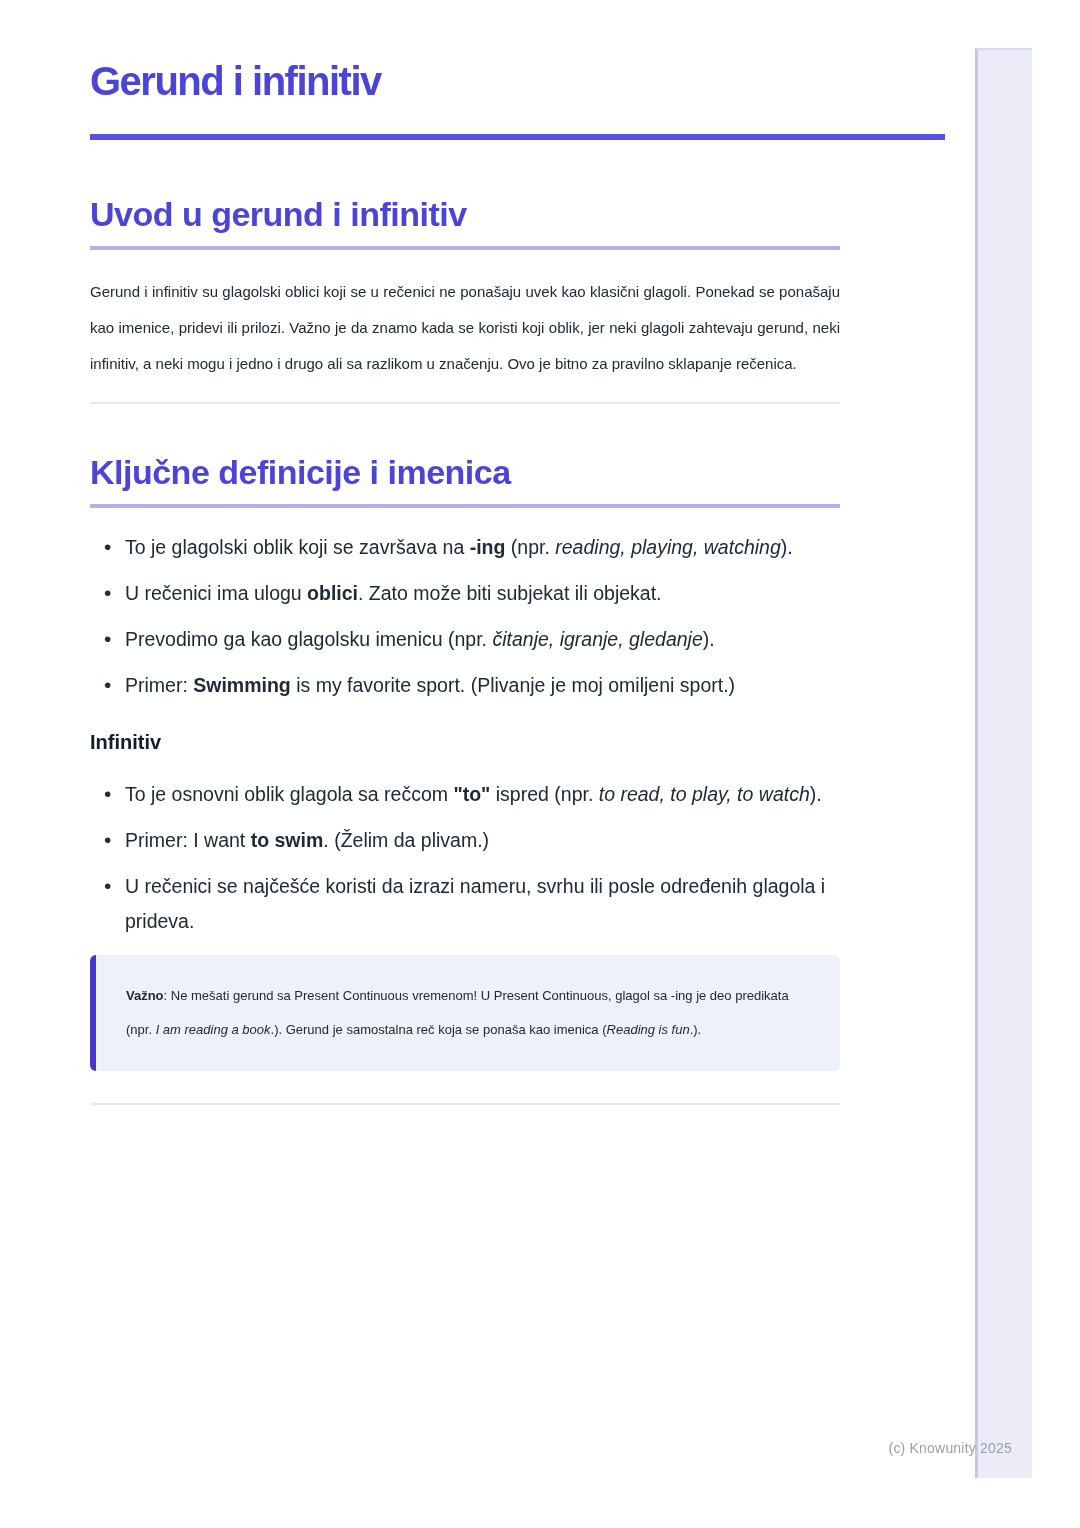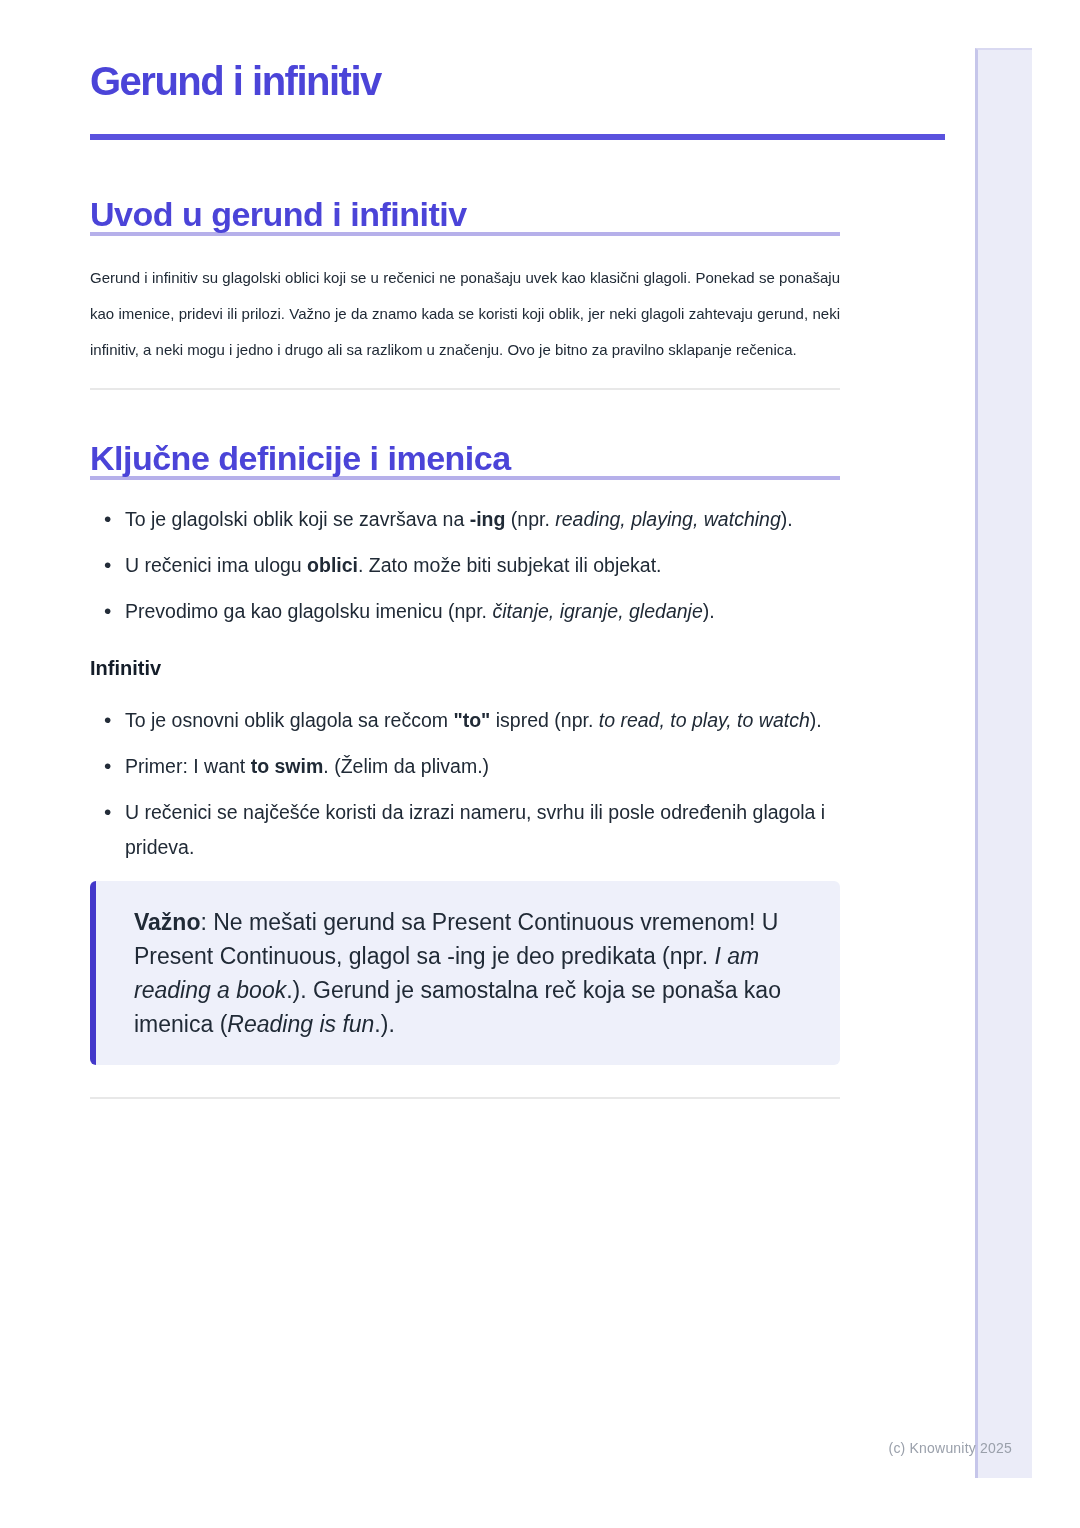--- a/index.html
+++ b/index.html
@@ -27,21 +27,21 @@
   .main{position:absolute;left:90px;top:0;width:855px;}
   h1{
     margin:52px 0 0;font-size:40px;line-height:58px;font-weight:700;
     color:var(--accent);letter-spacing:-1.5px;
   }
   .title-rule{height:6px;background:var(--rule);margin-top:24px;}
   .content{width:750px;}
   h2{
     margin:0;font-size:34px;line-height:36px;font-weight:700;
     color:var(--accent);letter-spacing:-.5px;
-    border-bottom:4px solid var(--underline);
+    padding-bottom:14px;border-bottom:4px solid var(--underline);
   }
   h2.no-rule{border-bottom:none;padding-bottom:0;}
   .sec-intro h2{margin-top:56px;}
   .sec-defs h2{margin-top:50px;}
   .sec-usage h2{margin-top:48px;}
   .para{
     margin:24px 0 0;font-size:15px;line-height:36px;
     text-align:justify;
   }
   hr.divider{border:none;border-top:2px solid var(--divider);margin:20px 0 0;}
@@ -55,22 +55,22 @@
   }
   ul.bullets li{position:relative;}
   ul.bullets li + li{margin-top:11px;}
   ul.bullets li::before{
     content:"\2022";position:absolute;left:-21px;top:-1px;
     font-size:21px;color:#232c38;
   }
   .callout{
     margin-top:16px;background:var(--callout_bg);
     border-left:6px solid var(--callout_border);
-    border-radius:6px;padding:24px 38px;
-    font-size:23px;line-height:34px;
+    border-radius:6px;padding:24px 30px;
+    font-size:13px;line-height:34px;
   }
 </style>
 </head>
 <body>
 
 <div class="page">
 
   <div class="edge-strip"></div>
 
   <div class="footer">(c) Knowunity 2025</div>
@@ -89,20 +89,21 @@
 
       <hr class="divider">
 
       <section class="sec-defs">
         <h2>Ključne definicije i imenica</h2>
 
         <ul class="bullets">
           <li><span>To je glagolski oblik koji se završava na </span><span style="font-weight: 700;">-ing</span><span> (npr. </span><span style="font-style: italic;">reading, playing, watching</span><span>).</span></li>
           <li><span>U rečenici ima ulogu </span><span style="font-weight: 700;">oblici</span><span>. Zato može biti subjekat ili objekat.</span></li>
           <li><span>Prevodimo ga kao glagolsku imenicu (npr. </span><span style="font-style: italic;">čitanje, igranje, gledanje</span><span>).</span></li>
+          <li><span>Primer: </span><span style="font-weight: 700;">Swimming</span><span> is my favorite sport. (Plivanje je moj omiljeni sport.)</span></li>
         </ul>
 
         <h3>Infinitiv</h3>
         <ul class="bullets">
           <li><span>To je osnovni oblik glagola sa rečcom </span><span style="font-weight: 700;">"to"</span><span> ispred (npr. </span><span style="font-style: italic;">to read, to play, to watch</span><span>).</span></li>
           <li><span>Primer: I want </span><span style="font-weight: 700;">to swim</span><span>. (Želim da plivam.)</span></li>
           <li><span>U rečenici se najčešće koristi da izrazi nameru, svrhu ili posle određenih glagola i prideva.</span></li>
         </ul>
 
         <div class="callout"><span style="font-weight: 700;">Važno</span><span>: Ne mešati gerund sa Present Continuous vremenom! U Present Continuous, glagol sa -ing je deo predikata (npr. </span><span style="font-style: italic;">I am reading a book</span><span>.). Gerund je samostalna reč koja se ponaša kao imenica (</span><span style="font-style: italic;">Reading is fun</span><span>.).</span></div>

